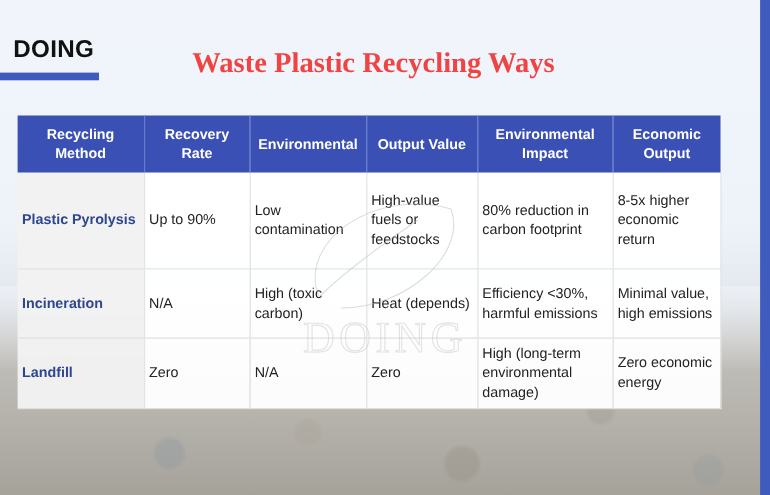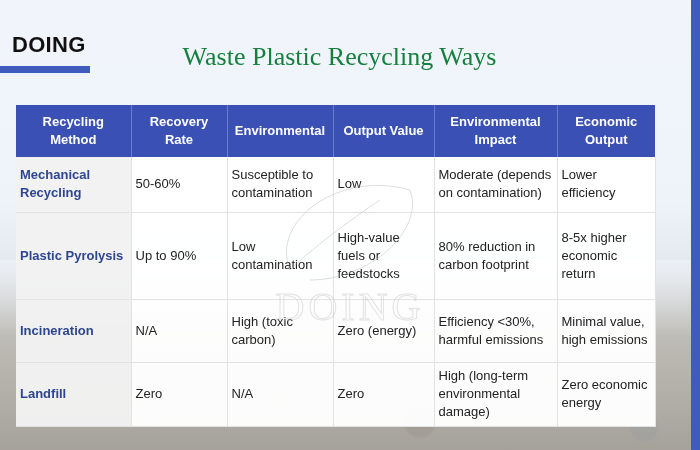--- a/index.html
+++ b/index.html
@@ -32,21 +32,21 @@
     letter-spacing: 0.3px;
   }
   .logo-underline {
     position: absolute; left: 0; top: 66px; width: 90px; height: 7px;
     background: #3e5bbd;
   }
   .title {
     position: absolute; left: 0; width: 679px; top: 42px;
     text-align: center;
     font-family: "Liberation Serif", serif;
-    font-weight: normal; font-size: 26px; color: #15803d;
+    font-weight: bold; font-size: 26px; color: #ef4444;
   }
   .watermark {
     position: absolute; left: 250px; top: 160px; width: 200px; height: 170px;
     pointer-events: none; opacity: 0.5;
   }
   table {
     position: absolute; left: 16px; top: 105px; width: 639px;
     border-collapse: collapse; table-layout: fixed;
     font-size: 13px;
   }
@@ -97,41 +97,33 @@
     <tr>
       <th>Recycling Method</th>
       <th>Recovery Rate</th>
       <th>Environmental</th>
       <th>Output Value</th>
       <th>Environmental Impact</th>
       <th>Economic Output</th>
     </tr>
   </thead>
   <tbody>
-    <tr class="r1">
-      <td class="method">Mechanical Recycling</td>
-      <td>50-60%</td>
-      <td>Susceptible to contamination</td>
-      <td>Low</td>
-      <td>Moderate (depends on contamination)</td>
-      <td>Lower efficiency</td>
-    </tr>
     <tr class="r2">
       <td class="method">Plastic Pyrolysis</td>
       <td>Up to 90%</td>
       <td>Low contamination</td>
       <td>High-value fuels or feedstocks</td>
       <td>80% reduction in carbon footprint</td>
       <td>8-5x higher economic return</td>
     </tr>
     <tr class="r3">
       <td class="method">Incineration</td>
       <td>N/A</td>
       <td>High (toxic carbon)</td>
-      <td>Zero (energy)</td>
+      <td>Heat (depends)</td>
       <td>Efficiency &lt;30%, harmful emissions</td>
       <td>Minimal value, high emissions</td>
     </tr>
     <tr class="r4">
       <td class="method">Landfill</td>
       <td>Zero</td>
       <td>N/A</td>
       <td>Zero</td>
       <td>High (long-term environmental damage)</td>
       <td>Zero economic energy</td>

